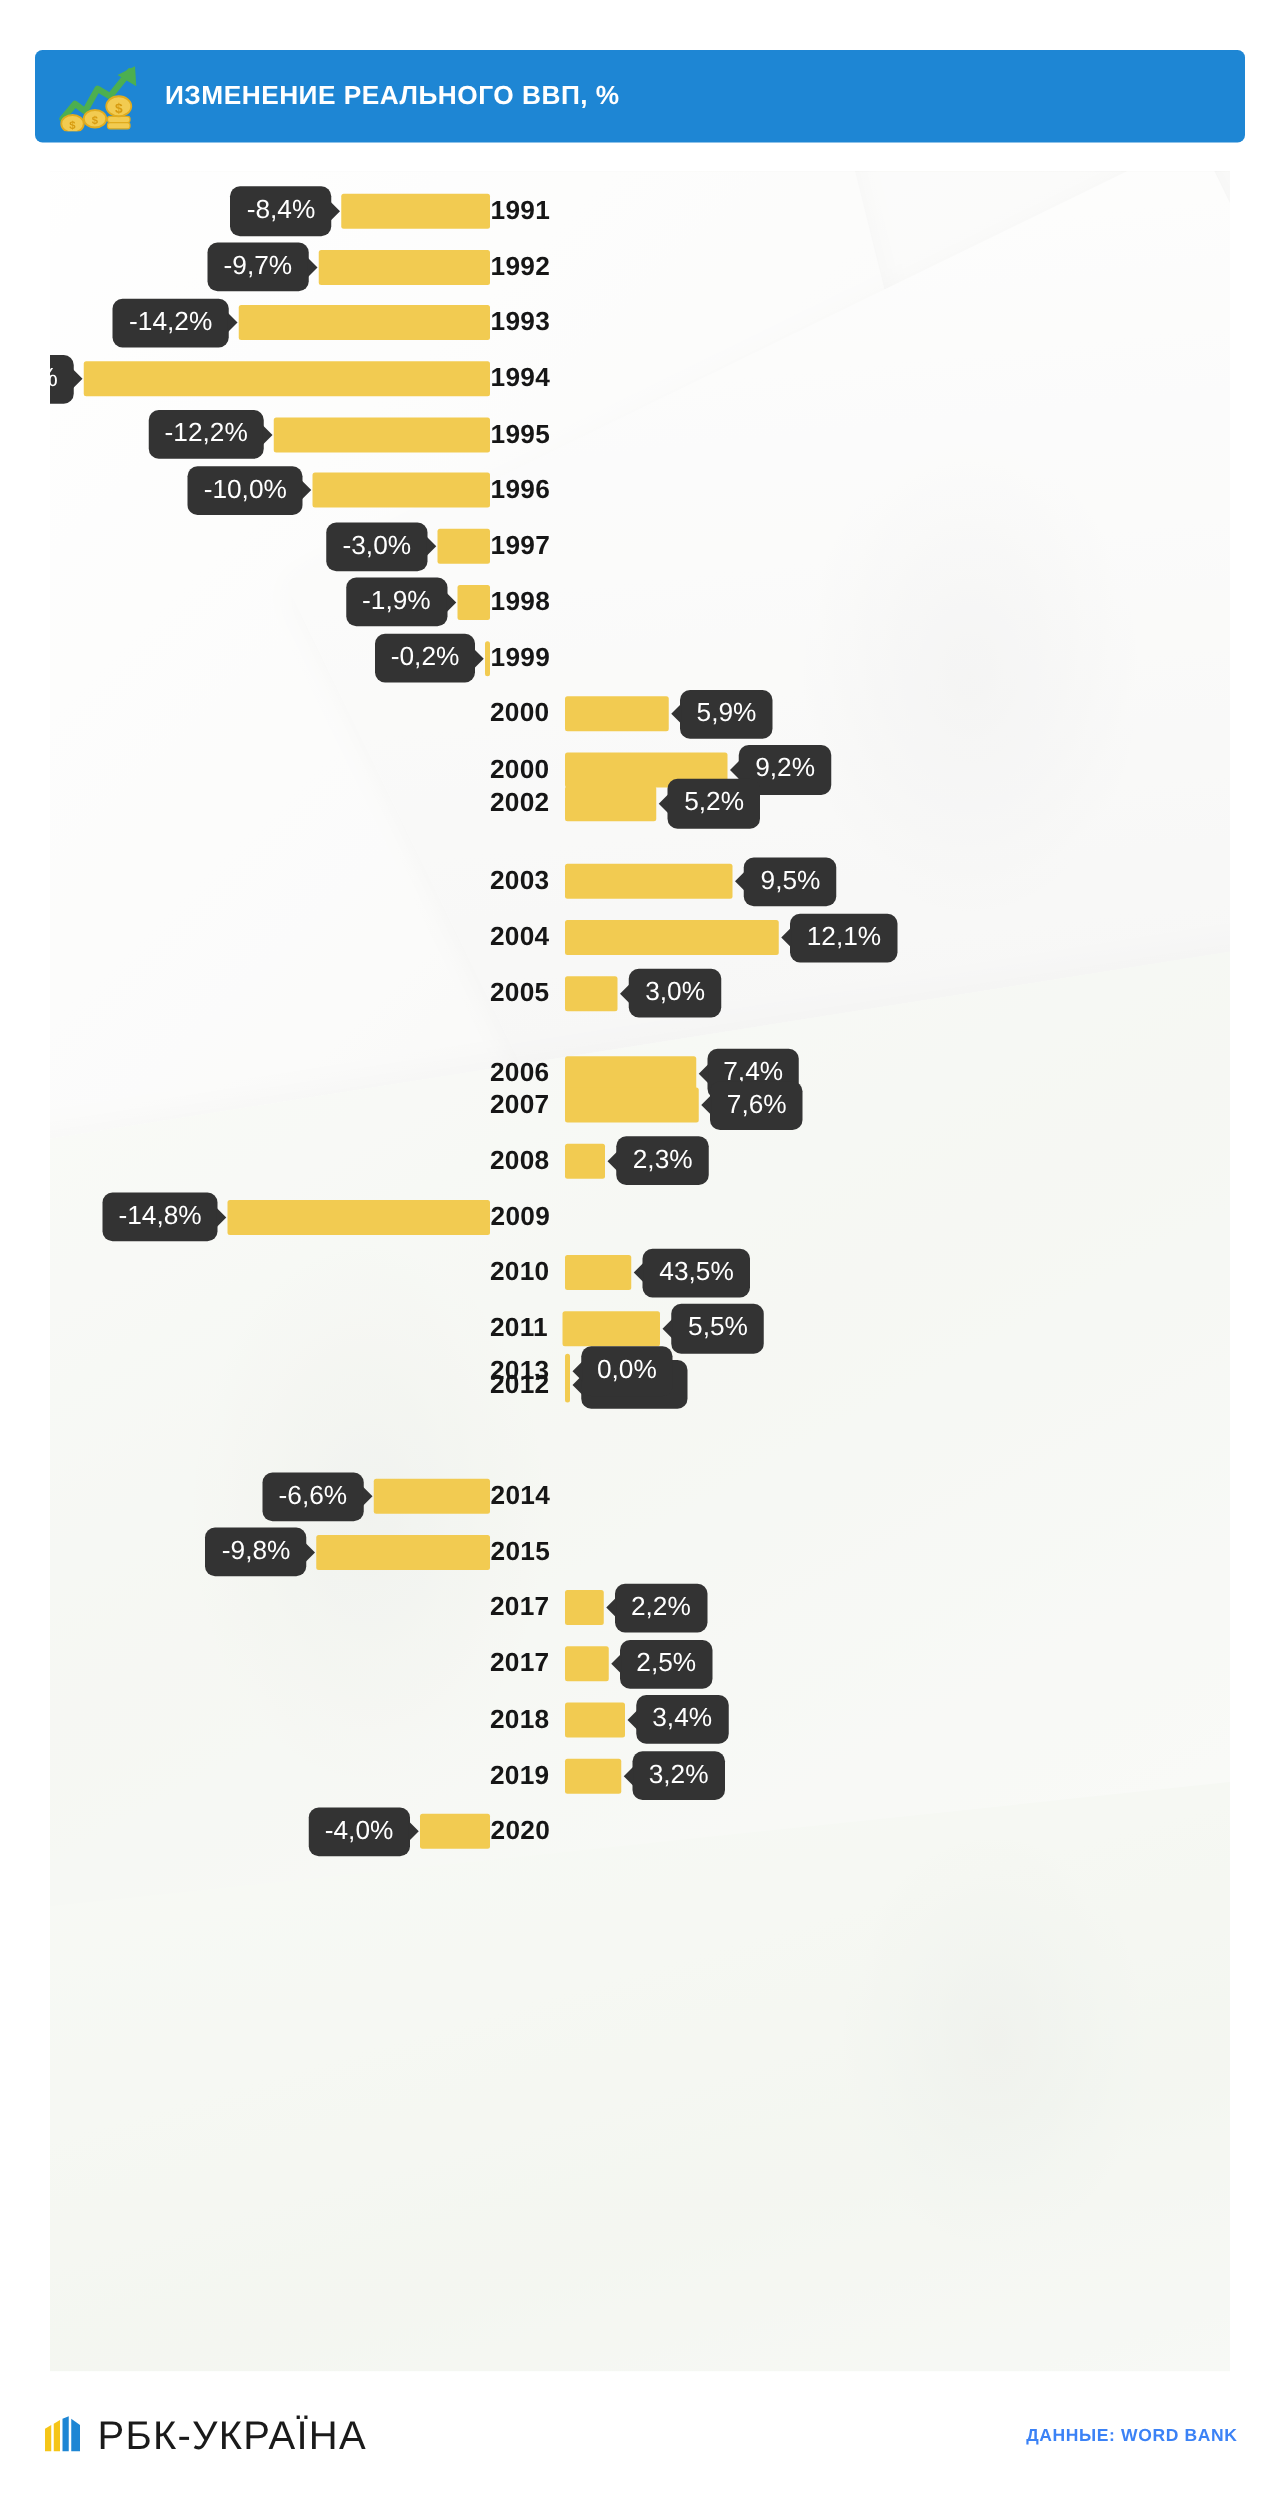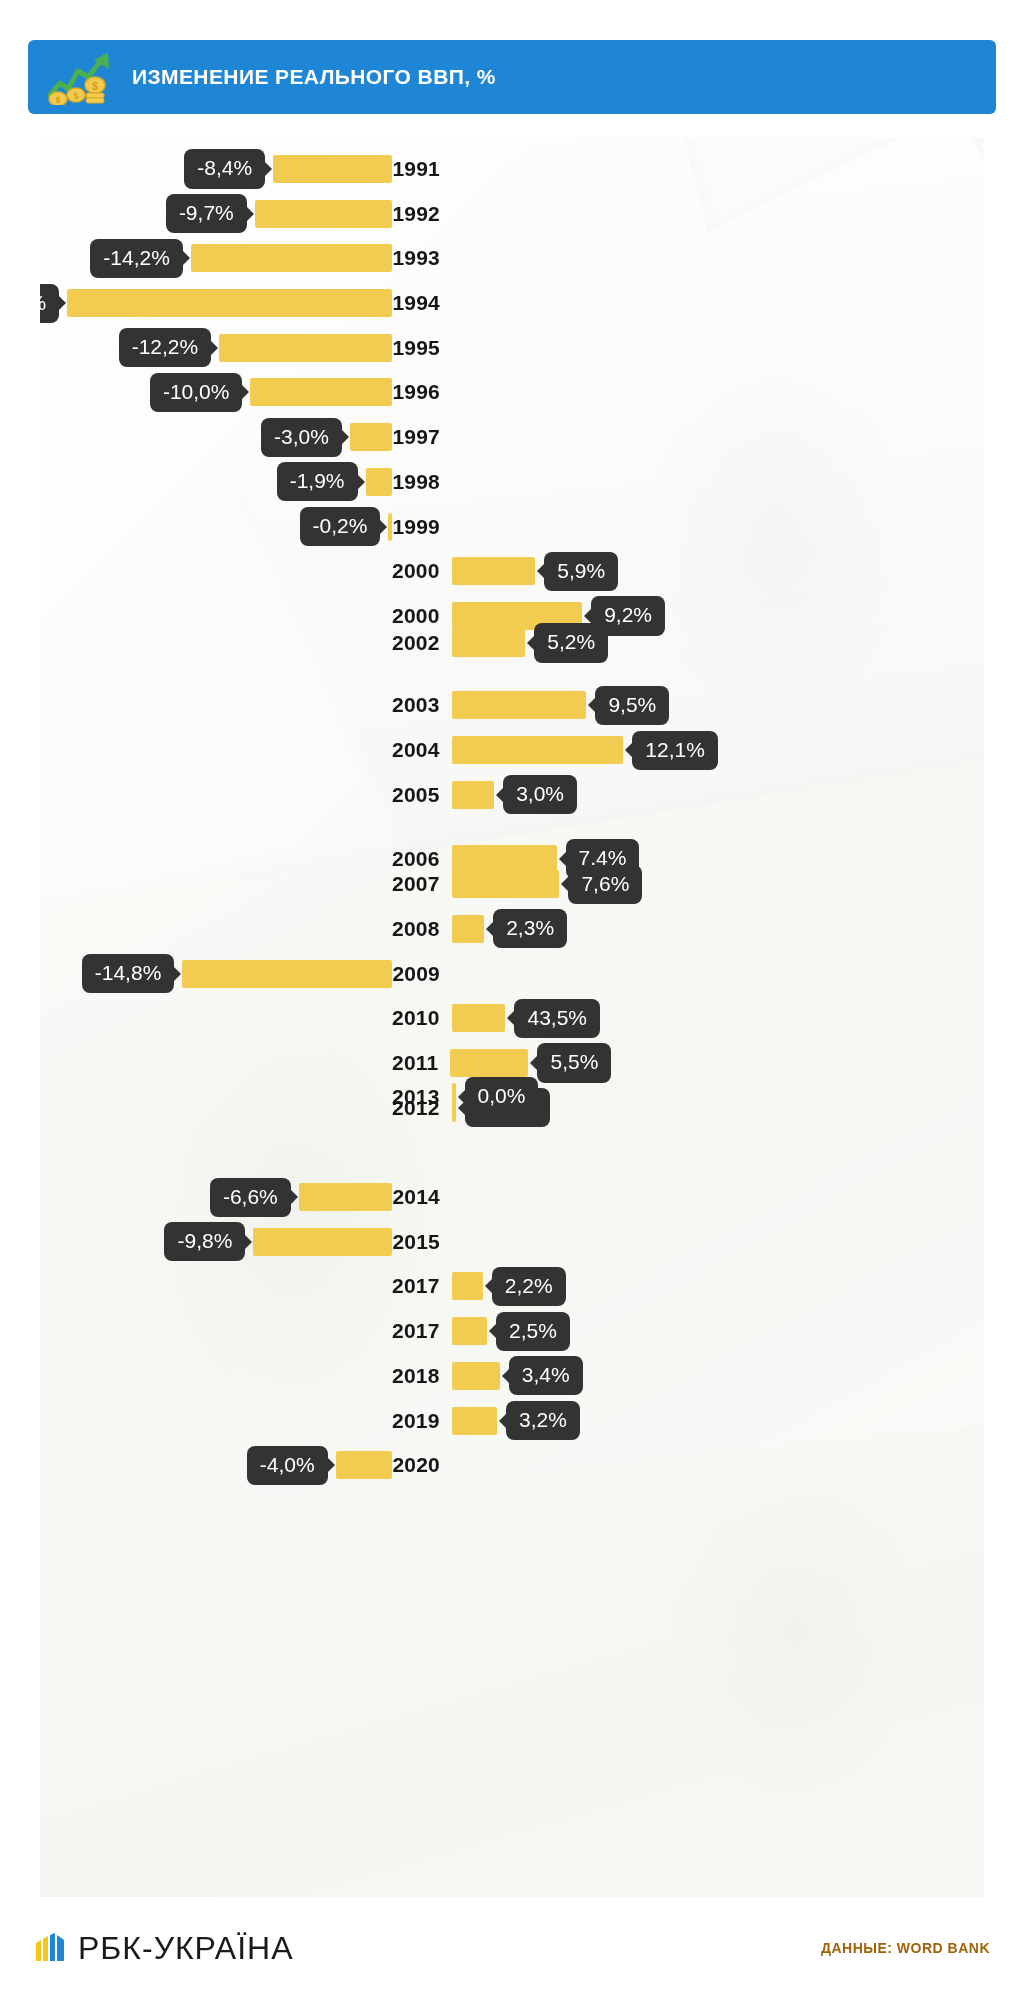--- a/index.html
+++ b/index.html
@@ -169,21 +169,21 @@
     font-size:32px;
     font-weight:500;
     color:#1a1a1a;
     letter-spacing:1px;
     white-space:nowrap;
   }
   .source {
     margin-left:auto;
     font-size:14px;
     font-weight:bold;
-    color:#a16207;
+    color:#3b82f6;
     letter-spacing:.5px;
     white-space:nowrap;
   }
 </style>
 </head>
 <body>
 
 <div class="header-wrap">
   <div class="header">
     <div class="hdr-icon">

